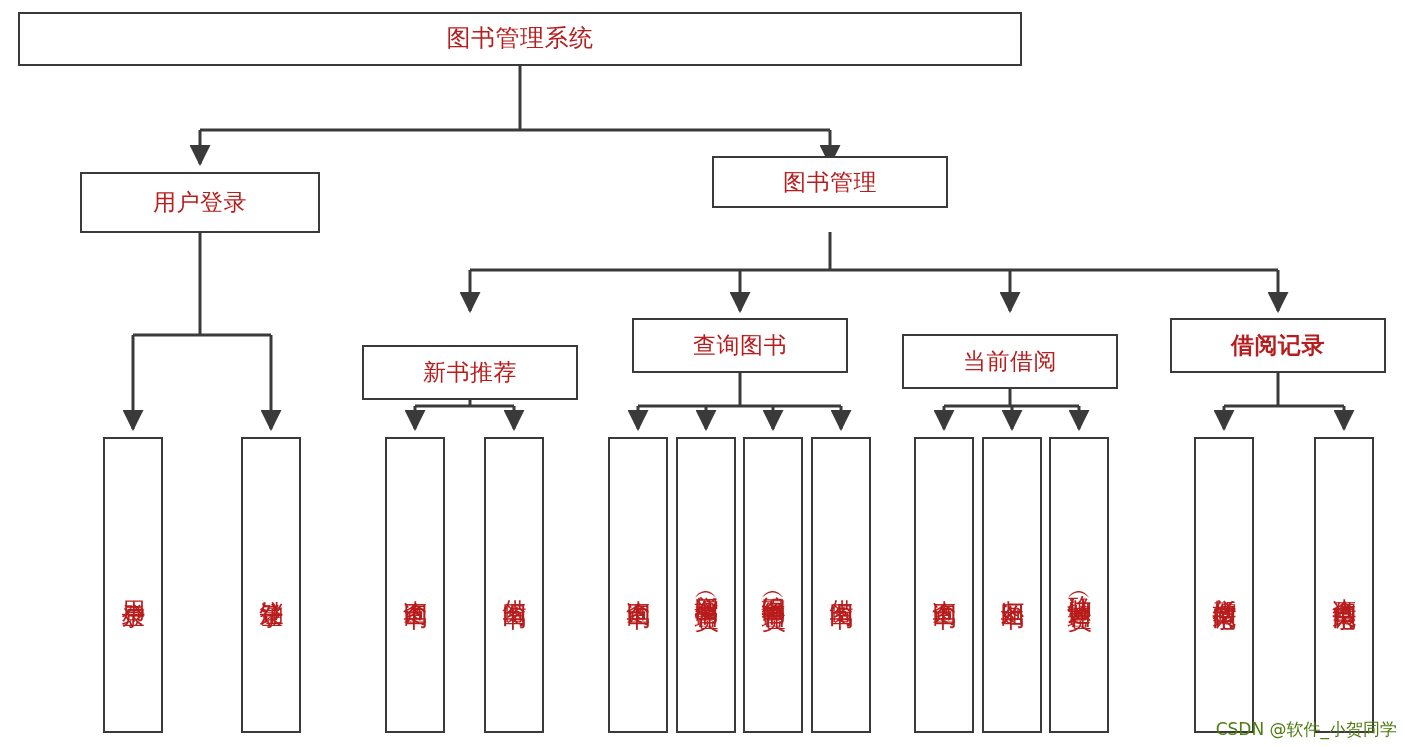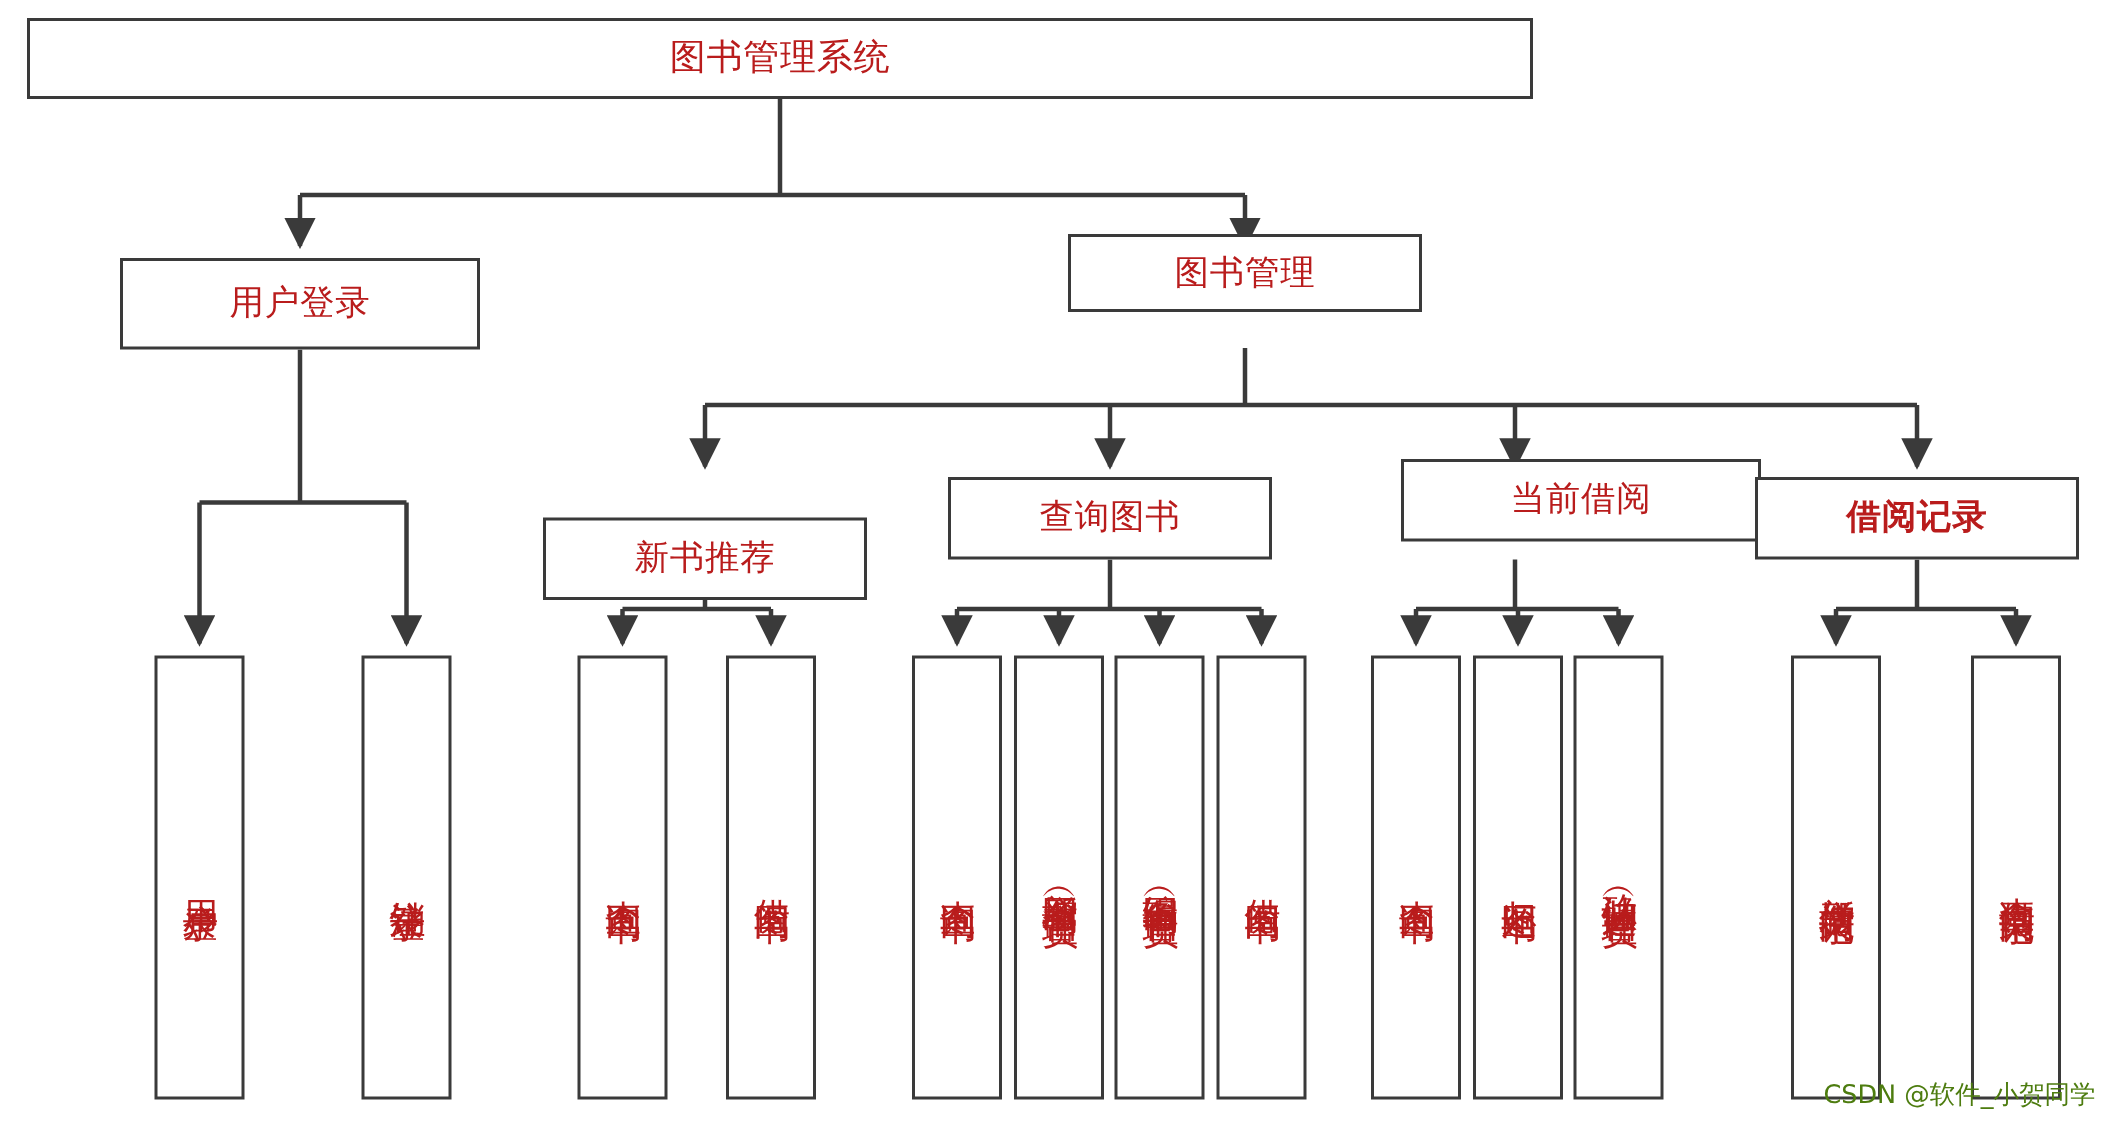--- a/index.html
+++ b/index.html
@@ -140,21 +140,21 @@
   <div class="node h" style="left:712px; top:156px; width:236px; height:52px;">
     <span class="label">图书管理</span>
   </div>
 
   <div class="node h" style="left:362px; top:318px; width:216px; height:55px;margin-top:27px;">
     <span class="label">新书推荐</span>
   </div>
   <div class="node h" style="left:632px; top:318px; width:216px; height:55px;">
     <span class="label">查询图书</span>
   </div>
-  <div class="node h" style="left:902px; top:306px; width:240px; height:55px;margin-left:32px;">
+  <div class="node h" style="left:902px; top:334px; width:216px; height:55px;">
     <span class="label">当前借阅</span>
   </div>
   <div class="node h" style="left:1170px; top:318px; width:216px; height:55px;font-weight:bold;">
     <span class="label">借阅记录</span>
   </div>
 
   <div class="node v" style="left:103px; top:437px; width:60px; height:296px;">
     <span class="label">用户登录</span>
   </div>
   <div class="node v" style="left:241px; top:437px; width:60px; height:296px;">

